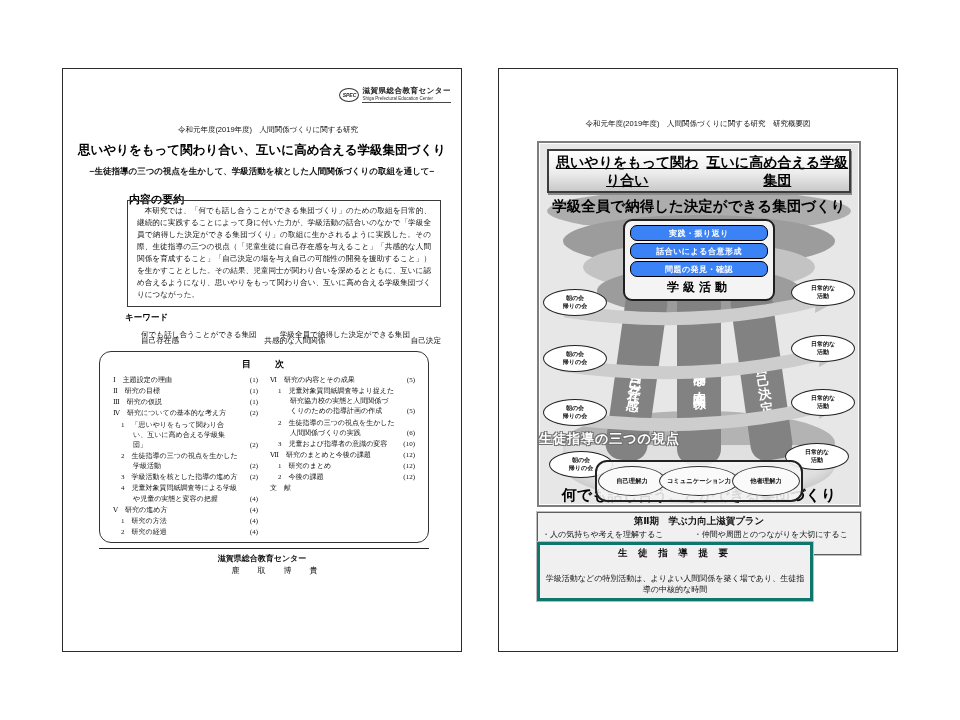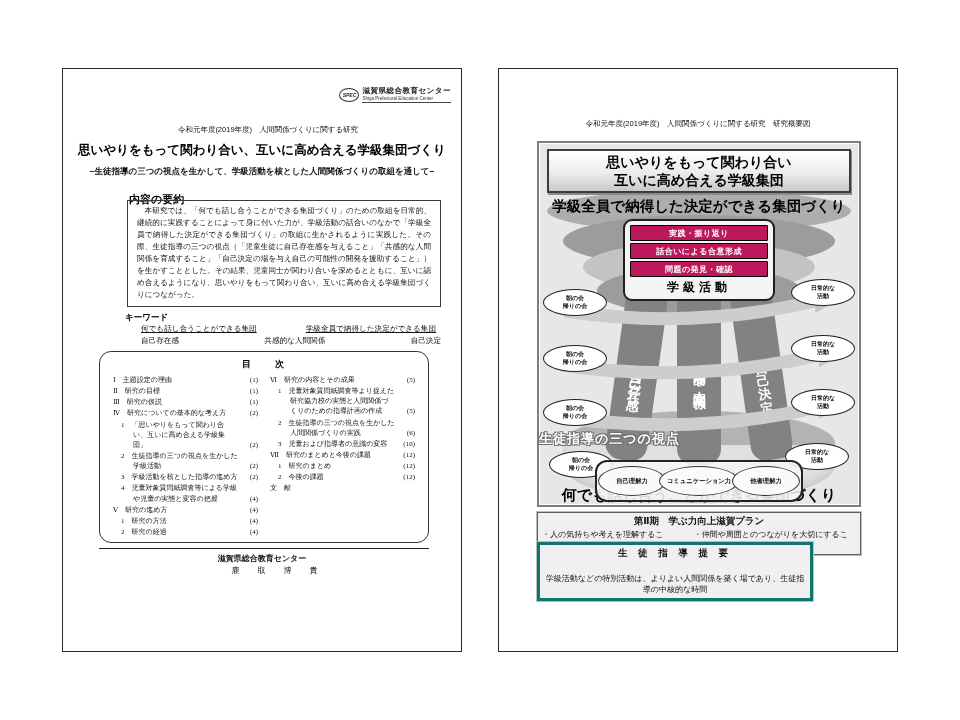--- a/index.html
+++ b/index.html
@@ -24,21 +24,21 @@
   .lp-title    { position:absolute; top:73px; left:0; right:0; text-align:center; font-size:12.5px; font-weight:bold; color:#000; }
   .lp-subtitle { position:absolute; top:97px; left:0; right:0; text-align:center; font-size:8.5px; font-weight:bold; color:#111; }
   .lp-abs-label{ position:absolute; top:123px; left:66px; font-size:11px; font-weight:bold; }
   .abstract-box{ position:absolute; top:131px; left:64px; width:314px; height:107px;
                  border:1.5px solid #3a3a3a; padding:5px 9px;
                  font-family:Liberation Mono, monospace;
                  font-size:7.6px; line-height:1.58; text-align:justify; text-indent:1em; color:#111; }
   .lp-kw-label { position:absolute; top:243px; left:62px; font-size:8.5px; font-weight:bold; }
   .kw-row { position:absolute; left:78px; width:300px; display:flex;
             font-family:"Liberation Serif","DejaVu Serif",serif; font-size:7.6px; color:#111; }
-  .kw-row1 { top:255px; gap:49px;text-decoration:underline; }
+  .kw-row1 { top:261px; gap:23px; }
   .kw-row2 { top:267px; justify-content:space-between; }
 
   .toc-box { position:absolute; top:282px; left:36px; width:330px; height:192px;
              border:1.5px solid #333; border-radius:12px; padding:6px 13px 4px; }
   .toc-title { text-align:center; font-size:9px; font-weight:bold; letter-spacing:2px;
                font-family:"Liberation Serif","DejaVu Serif",serif; margin-bottom:4px; }
   .toc-cols { display:flex; gap:12px; font-family:"Liberation Serif","DejaVu Serif",serif;
               font-size:7px; line-height:1.45; color:#111; }
   .toc-col { flex:1; }
   .toc-item { display:flex; align-items:flex-end; margin-bottom:1px; }
@@ -56,22 +56,22 @@
   
   .rp-header { position:absolute; top:50px; left:0; right:0; text-align:center; font-size:7.5px; color:#111; }
 
   .diagram-box { position:absolute; top:72px; left:38px; width:324px; height:366px;
                  background:#e7e7e7; border:2px solid #7e7e7e;
                  box-shadow:inset 0 0 0 1px #fdfdfd; }
 
   .title3d { position:absolute; top:6px; left:8px; right:8px; height:44px; z-index:8;
              background:linear-gradient(180deg,#ffffff,#ececec 55%,#c9c9c9);
              border:2px solid #3c3c3c; box-shadow:1px 2px 0 #8a8a8a;
-             display:flex; flex-direction:column; align-items:center; justify-content:center;
-             font-size:14px; font-weight:bold; line-height:1.32; color:#000; text-align:center; }
+             display:flex; align-items:center; justify-content:center;
+             font-size:14px; font-weight:bold; line-height:1.32; color:#000; text-align:center;text-decoration:underline; }
 
   .funnel { position:absolute; inset:0; }
   .ellipse { position:absolute; border-radius:50%; }
   .band-top-bg { top:47px; left:8px;  width:304px; height:42px; background:#adadad; z-index:1; }
   .ring1 { top:72px;  left:24px; width:272px; height:52px; background:#9c9c9c; z-index:1; }
   .ring2 { top:99px;  left:44px; width:232px; height:50px; background:#c3c3c3; z-index:1; }
   .ring3 { top:124px; left:58px; width:204px; height:48px; background:#9c9c9c; z-index:1; }
   .cyl-top  { top:268px; left:24px; width:272px; height:64px; background:#b3b3b3; z-index:1; }
   .cyl-body { position:absolute; top:302px; left:24px; width:272px; height:58px; background:#e0e0e0;
               border-radius:0 0 50% 50% / 0 0 38px 38px; z-index:1;
@@ -99,21 +99,21 @@
 
   .oval { position:absolute; width:64px; height:27px; background:#fff; border:1px solid #222;
           border-radius:50%; z-index:5; display:flex; flex-direction:column;
           align-items:center; justify-content:center; font-size:6px; font-weight:bold;
           line-height:1.25; color:#111; text-align:center; }
   .ol1{ top:146px; left:4px; } .ol2{ top:202px; left:4px; } .ol3{ top:256px; left:4px; } .ol4{ top:308px; left:10px; }
   .or1{ top:136px; left:252px; } .or2{ top:192px; left:252px; } .or3{ top:246px; left:252px; } .or4{ top:300px; left:246px; }
 
   .activity-box { position:absolute; top:76px; left:84px; width:152px; z-index:6;
                   background:#f4f4f4; border:2.5px solid #1f1f1f; border-radius:9px; padding:4px 5px 3px; }
-  .activity-bar { background:#be185d; border:1px solid #000; border-radius:1px; color:#fff;
+  .activity-bar { background:#3b82f6; border:1px solid #000; border-radius:7px; color:#fff;
                   font-size:8px; font-weight:bold; text-align:center; padding:1.5px 0; margin-bottom:2px;
                   letter-spacing:.5px; }
   .activity-label { text-align:center; font-size:12px; font-weight:bold; letter-spacing:4px; color:#000; }
 
   .abilities { position:absolute; top:317px; left:56px; width:208px; height:42px; z-index:7;
                border:2px solid #222; border-radius:12px; background:rgba(246,246,246,.88);
                display:flex; align-items:center; justify-content:center; }
   .ability { border:1px solid #333; border-radius:50%; background:#fafafa; height:30px;
              display:flex; align-items:center; justify-content:center;
              font-size:6.3px; font-weight:bold; color:#111; }

